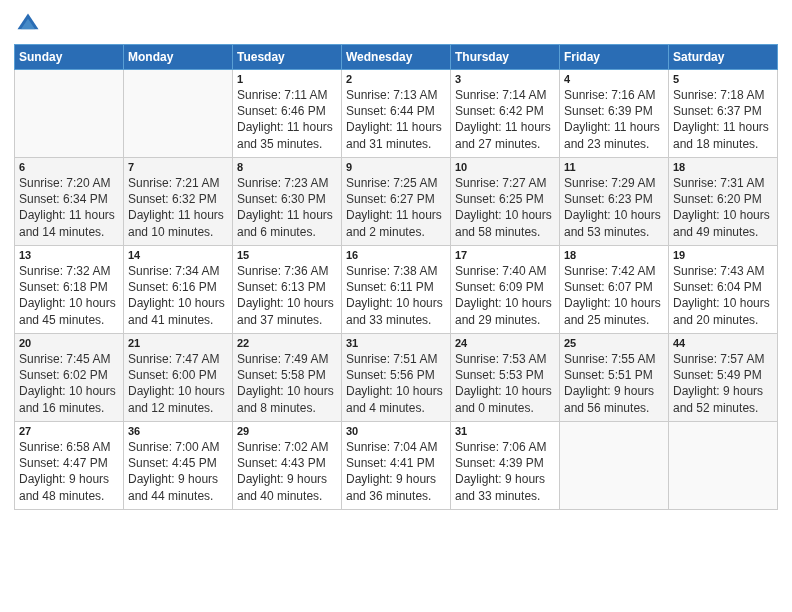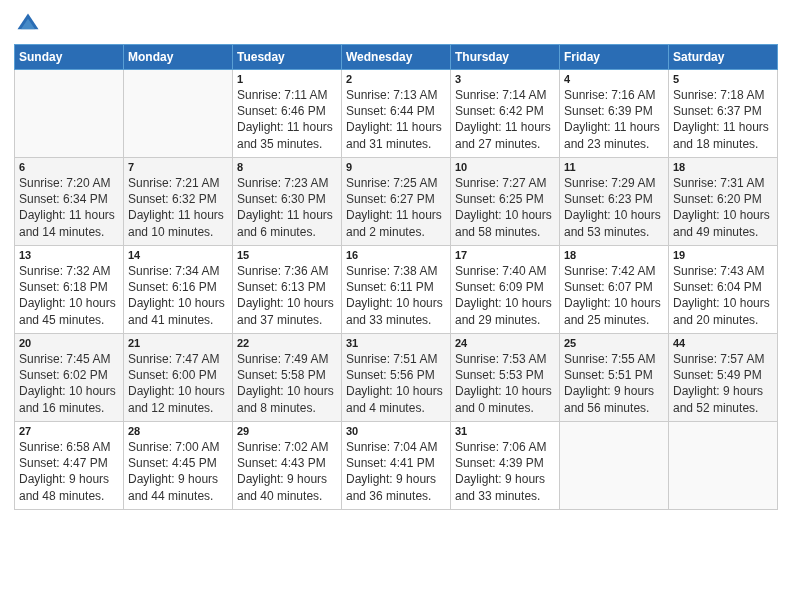--- a/index.html
+++ b/index.html
@@ -245,21 +245,21 @@
             <span class="day-number">44</span>
             <div class="day-info">Sunrise: 7:57 AM<br>Sunset: 5:49 PM<br>Daylight: 9 hours and 52 minutes.</div>
           </td>
         </tr>
         <tr>
           <td>
             <span class="day-number">27</span>
             <div class="day-info">Sunrise: 6:58 AM<br>Sunset: 4:47 PM<br>Daylight: 9 hours and 48 minutes.</div>
           </td>
           <td>
-            <span class="day-number">28</span>
+            <span class="day-number">36</span>
             <div class="day-info">Sunrise: 7:00 AM<br>Sunset: 4:45 PM<br>Daylight: 9 hours and 44 minutes.</div>
           </td>
           <td>
             <span class="day-number">29</span>
             <div class="day-info">Sunrise: 7:02 AM<br>Sunset: 4:43 PM<br>Daylight: 9 hours and 40 minutes.</div>
           </td>
           <td>
             <span class="day-number">30</span>
             <div class="day-info">Sunrise: 7:04 AM<br>Sunset: 4:41 PM<br>Daylight: 9 hours and 36 minutes.</div>
           </td>

